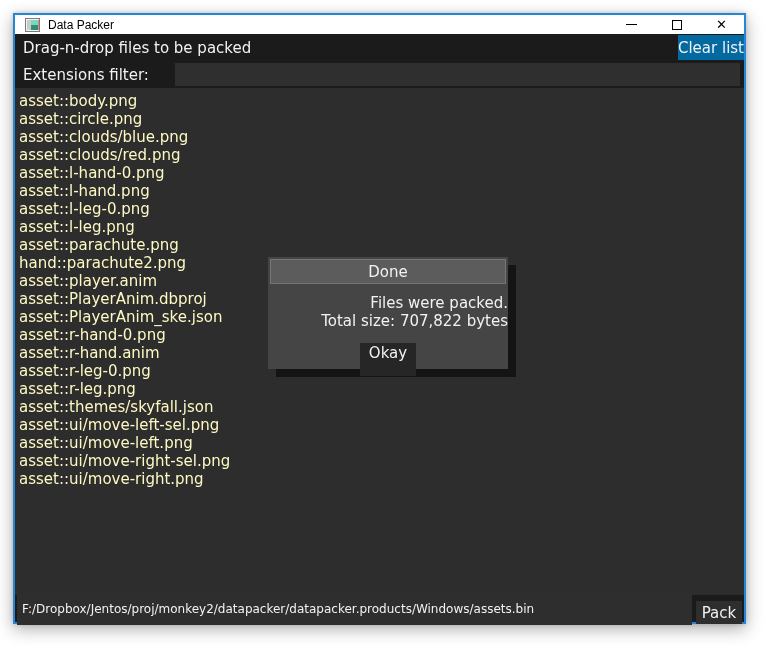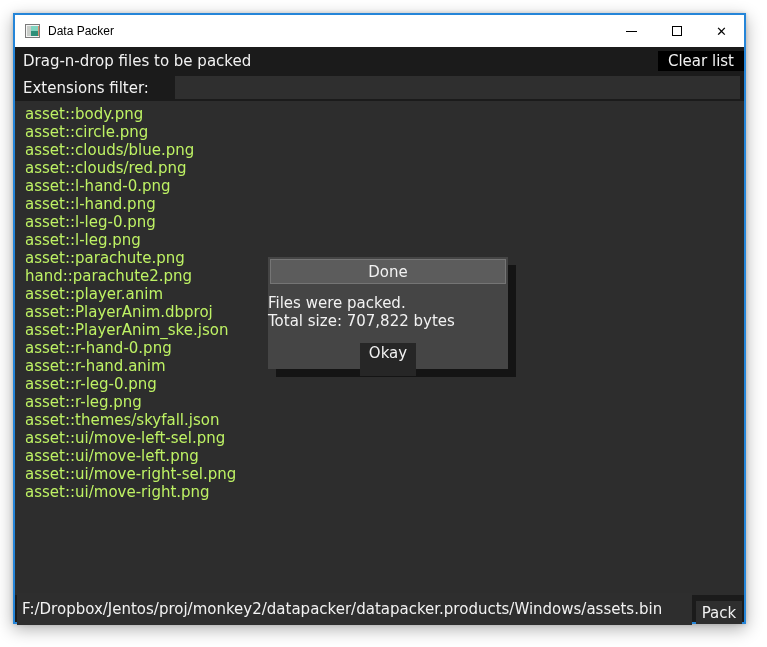--- a/index.html
+++ b/index.html
@@ -18,21 +18,21 @@
     width: 733px; height: 611px;
     border: 2px solid #2585d8;
     background: #2d2d2d;
     display: flex;
     flex-direction: column;
     box-shadow: 0 5px 16px rgba(0,0,0,0.32), 0 0 4px rgba(0,0,0,0.18);
   }
 
   
   .titlebar {
-    height: 32px;
+    height: 19px;
     background: #ffffff;
     display: flex;
     align-items: center;
     flex: 0 0 auto;
     font-family: "Liberation Sans", sans-serif;
   }
   .app-icon { margin-left: 10px; width: 15px; height: 14px; flex: 0 0 auto; }
   .title-text {
     margin-left: 8px;
     font-size: 12px;
@@ -55,24 +55,24 @@
     height: 27px;
     flex: 0 0 auto;
     display: flex;
     align-items: center;
     color: #f2f2f2;
     font-size: 15px;
   }
   .strip-label { padding-left: 8px; white-space: nowrap; }
   .clear-btn {
     margin-left: auto;
-    background: #000000;
-    height: 20px;
+    background: #0369a1;
+    height: 25px;
     margin-top: 1px; margin-bottom: 1px;
-    padding: 0 10px;
+    padding: 0 0;
     display: flex; align-items: center;
     color: #f2f2f2;
     cursor: pointer;
     white-space: nowrap;
   }
   .filter-row .strip-label { width: 152px; flex: 0 0 auto; }
   .filter-input {
     flex: 1;
     height: 23px;
     margin: 2px 4px 2px 8px;
@@ -82,42 +82,42 @@
     color: #f2f2f2;
     font-family: "DejaVu Sans", sans-serif;
     font-size: 14px;
     padding: 0 4px;
   }
 
   
   .file-list {
     flex: 1 1 auto;
     background: #2d2d2d;
-    padding: 4px 0 0 10px;
+    padding: 4px 0 0 4px;
     overflow: hidden;
-    color: #bef264;
+    color: #fef9c3;
   }
   .list-item {
     font-size: 15px;
     line-height: 18px;
     white-space: nowrap;
   }
 
   
   .footer { height: 27px; }
   .path-field {
     flex: 1;
     height: 32px;
     margin: 2px 0 2px 2px;
     background: #2e2e2e;
     border: none;
     outline: none;
     color: #f2f2f2;
     font-family: "DejaVu Sans", sans-serif;
-    font-size: 15px;
+    font-size: 12px;
     padding: 0 5px;
   }
   .pack-btn {
     flex: 0 0 auto;
     width: 46px;
     height: 23px;
     margin: 10px 2px 2px 4px;
     background: #2e2e2e;
     display: flex; align-items: center; justify-content: center;
     color: #f2f2f2;
@@ -135,21 +135,21 @@
     font-size: 15px;
     z-index: 10;
   }
   .dialog-title {
     margin: 2px 2px 0 2px;
     height: 25px;
     background: #5c5c5c;
     border: 1px solid #757575;
     display: flex; align-items: center; justify-content: center;
   }
-  .dialog-body { text-align: left; margin-top: 10px; line-height: 18px; }
+  .dialog-body { text-align: right; margin-top: 10px; line-height: 18px; }
   .okay-btn {
     display: block;
     margin: 13px auto 0 auto;
     background: #262626;
     border: none;
     color: #f2f2f2;
     font-family: "DejaVu Sans", sans-serif;
     font-size: 15px;
     padding: 1px 9px 14px 9px;
     cursor: pointer;

